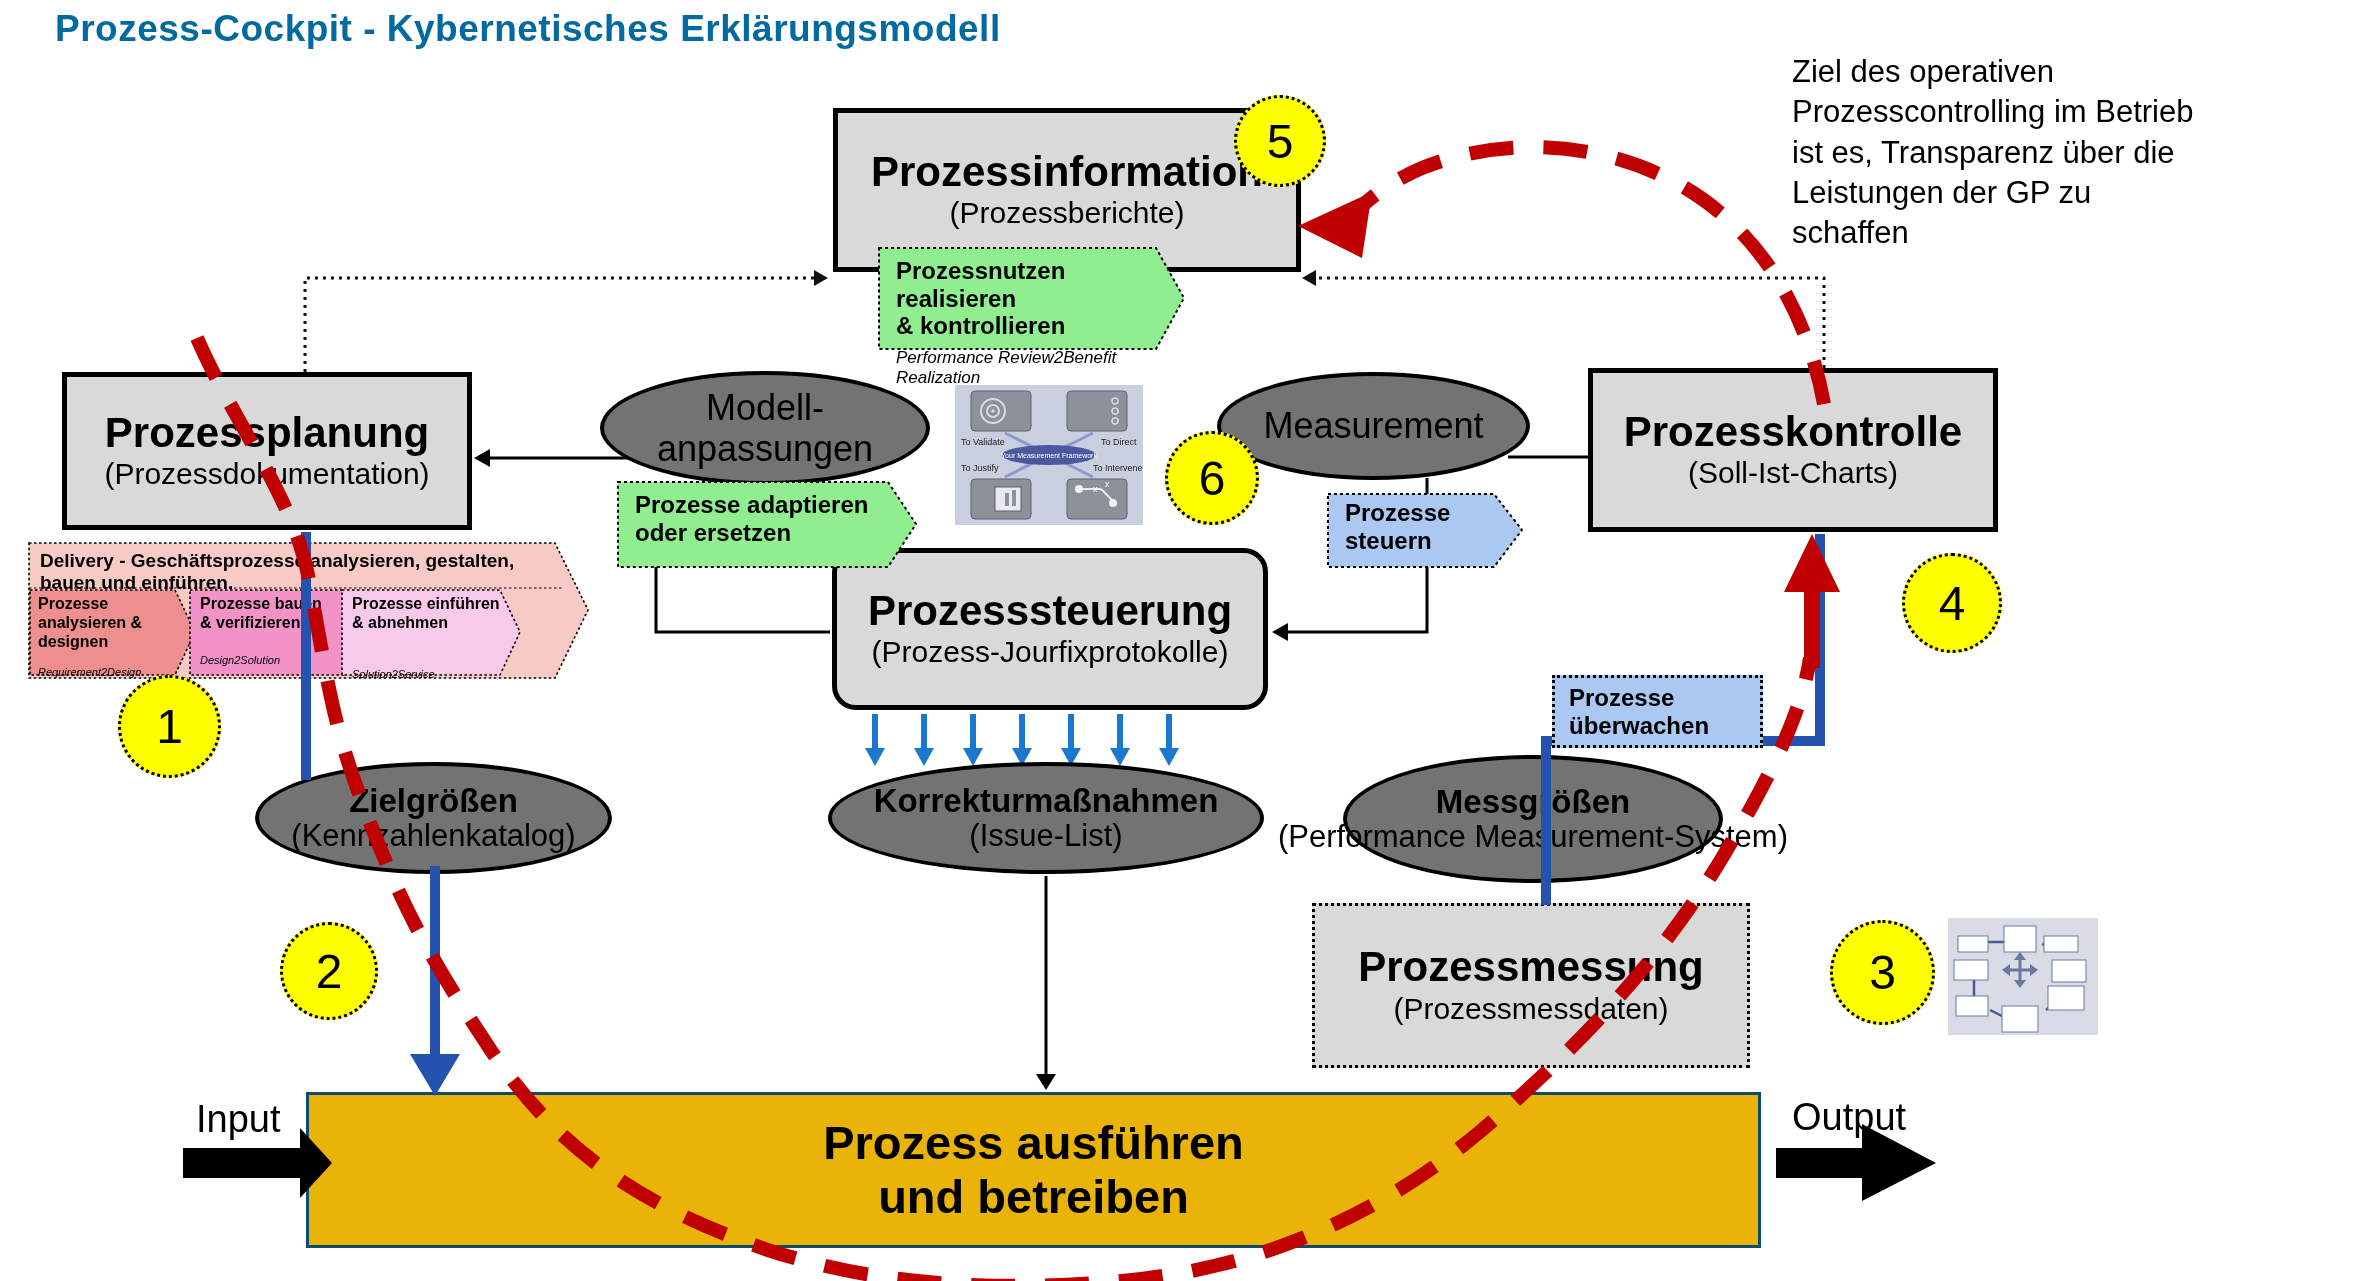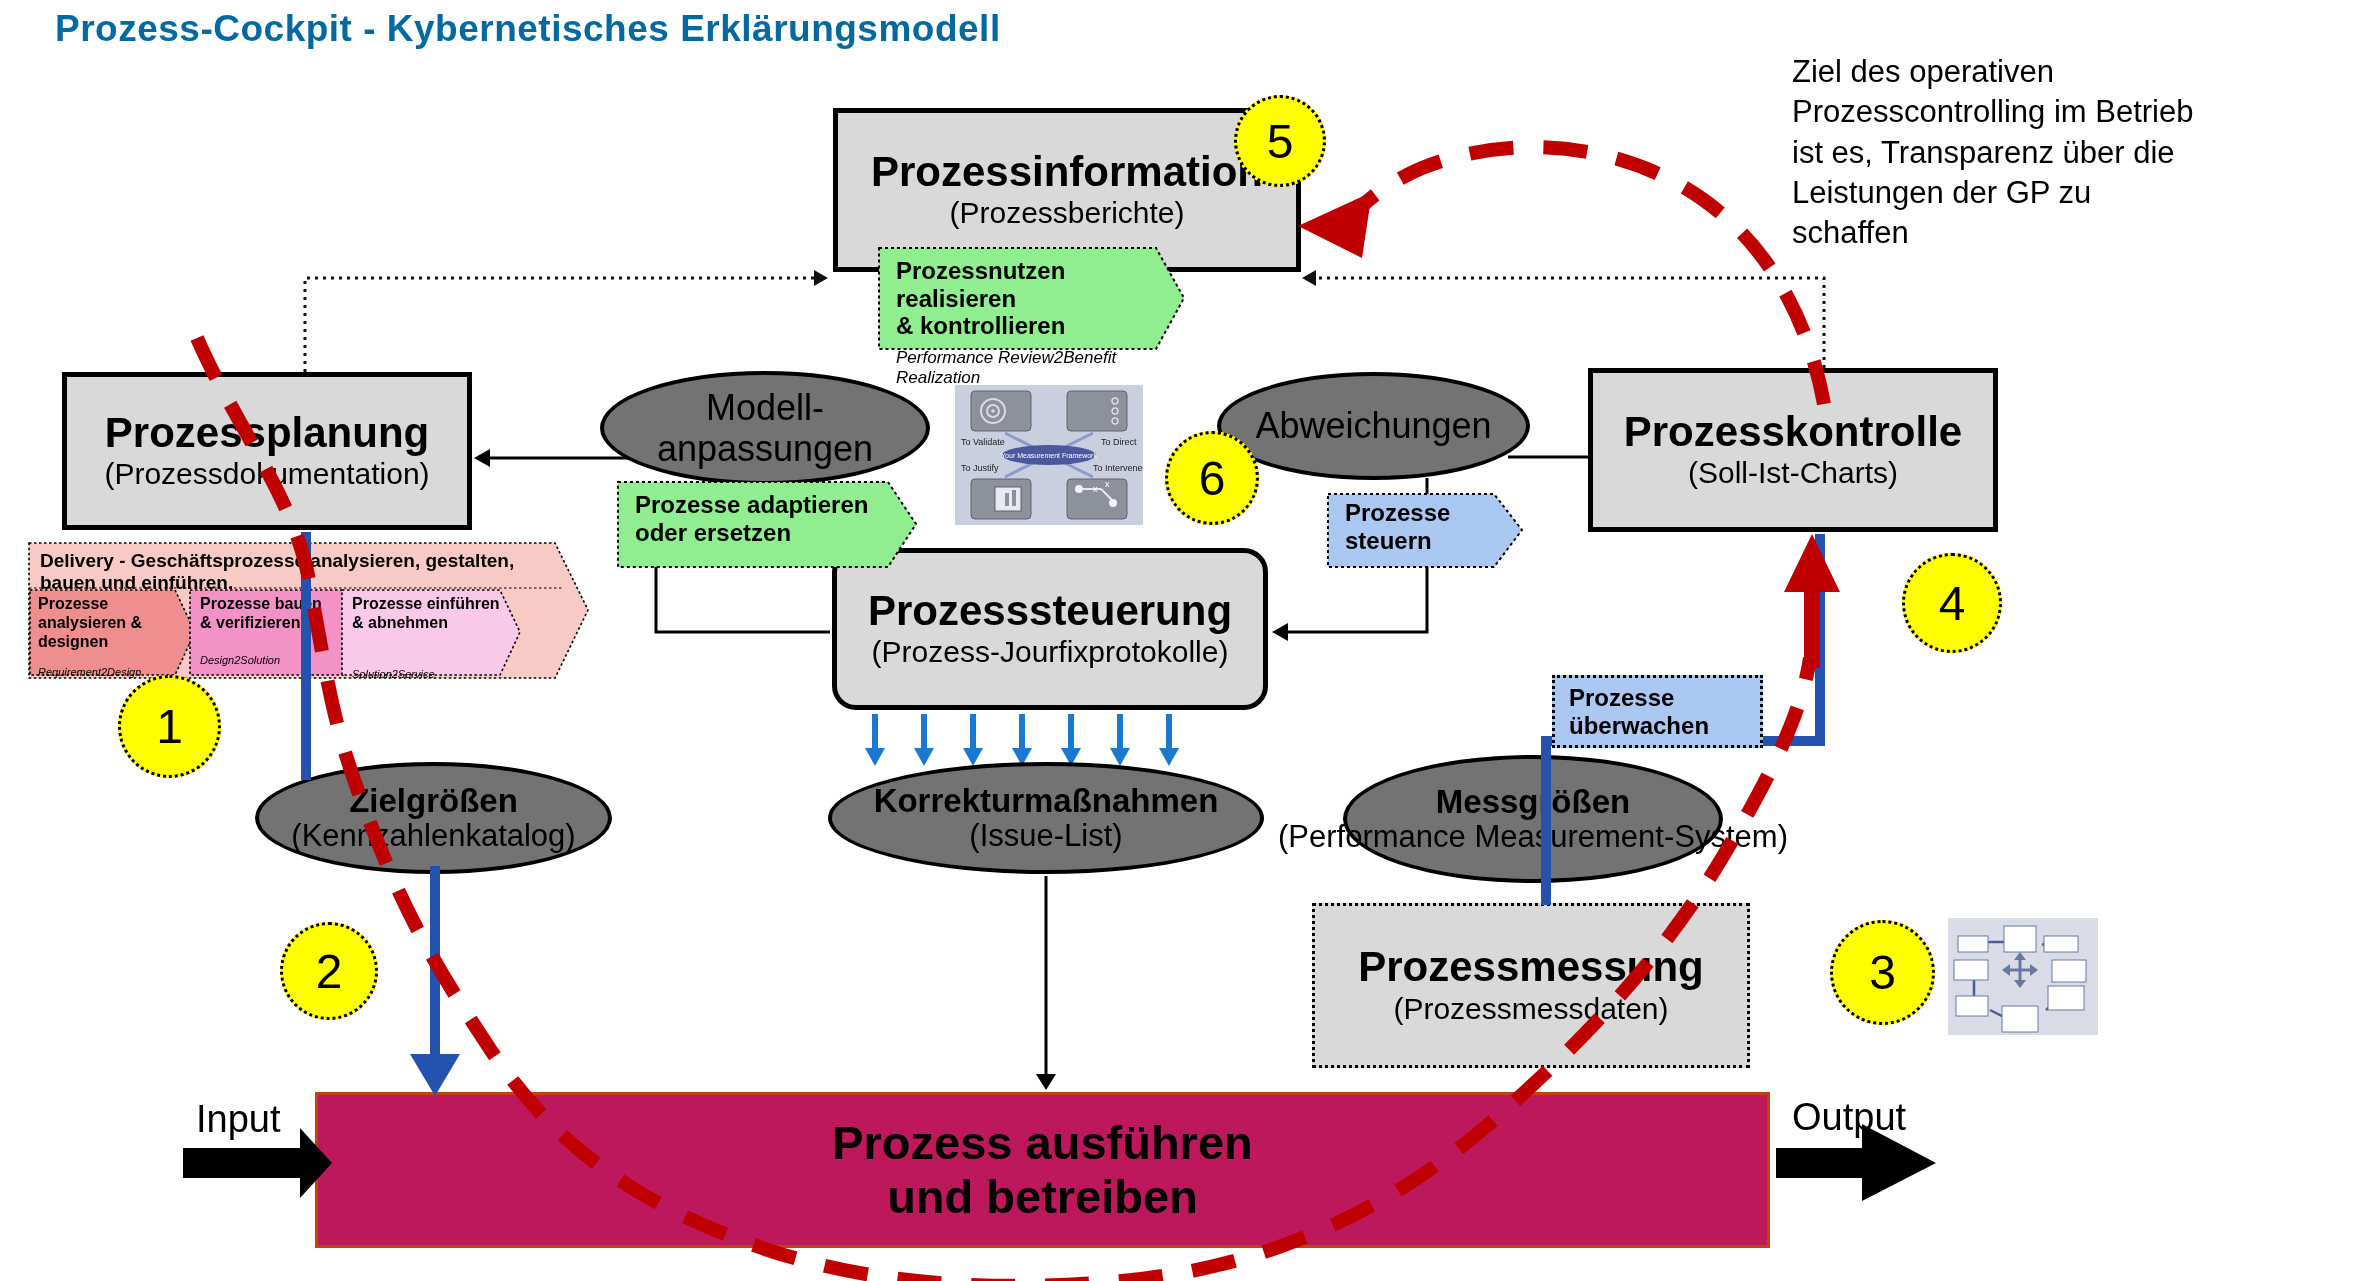--- a/index.html
+++ b/index.html
@@ -27,21 +27,21 @@
   .ell .s{font-size:31px;line-height:1.08;white-space:nowrap;}
   .ell .plain{font-size:36px;line-height:1.15;}
 
   .badge{z-index:4;box-sizing:border-box;}
   .badge svg{position:absolute;left:0;top:0;}
   .badge .txt{position:relative;padding:10px 0 0 18px;}
   .badge .bt{font-weight:bold;font-size:24px;line-height:1.15;}
   .badge .bi{font-style:italic;font-size:17px;margin-top:8px;}
   .badge-rect{background:#abc8f2;border:3px dotted #000;z-index:4;box-sizing:border-box;}
 
-  .bottombox{left:315px;top:1092px;width:1455px;height:156px;background:#be185d;border:3px solid #c2410c;
+  .bottombox{left:306px;top:1092px;width:1455px;height:156px;background:#eab308;border:3px solid #0c4a6e;
              display:flex;align-items:center;justify-content:center;text-align:center;z-index:2;box-sizing:border-box;}
   .bottombox .t{font-weight:bold;font-size:47px;line-height:1.15;}
 
   .marker{background:#ffff00;border:3px dotted #000;border-radius:50%;display:flex;align-items:center;
           justify-content:center;font-size:48px;z-index:6;box-sizing:border-box;}
 
   .iolabel{font-size:38px;z-index:2;}
 
   .banner{left:28px;top:542px;width:590px;height:137px;z-index:2;}
   .banner .hdr{position:absolute;left:12px;top:8px;width:520px;font-weight:bold;font-size:19px;}
@@ -131,21 +131,21 @@
   <div class="abs bottombox">
     <div class="t pre">Prozess ausführen
 und betreiben</div>
   </div>
 
   <div class="abs ell" style="left:600px;top:371px;width:330px;height:114px;">
     <div class="plain pre">Modell-
 anpassungen</div>
   </div>
   <div class="abs ell" style="left:1217px;top:372px;width:313px;height:108px;">
-    <div class="plain">Abweichungen</div>
+    <div class="plain">Measurement</div>
   </div>
   <div class="abs ell" style="left:255px;top:762px;width:357px;height:112px;">
     <div class="t">Zielgrößen</div>
     <div class="s">(Kennzahlenkatalog)</div>
   </div>
   <div class="abs ell" style="left:828px;top:762px;width:436px;height:112px;">
     <div class="t">Korrekturmaßnahmen</div>
     <div class="s">(Issue-List)</div>
   </div>
   <div class="abs ell" style="left:1343px;top:755px;width:380px;height:128px;">

